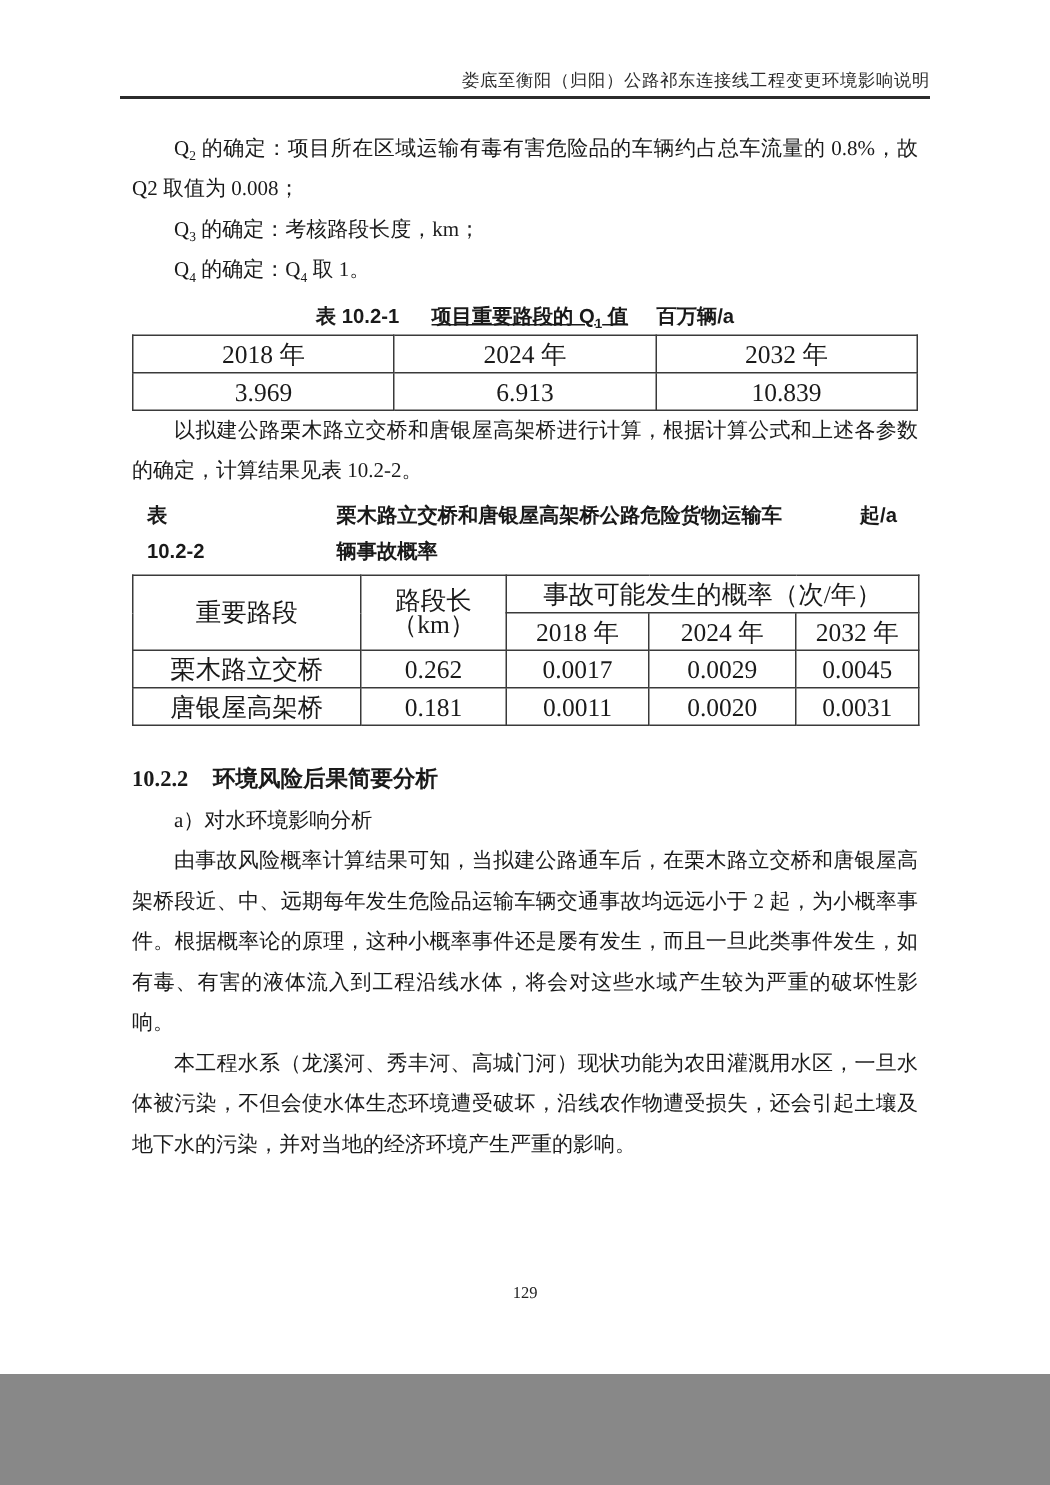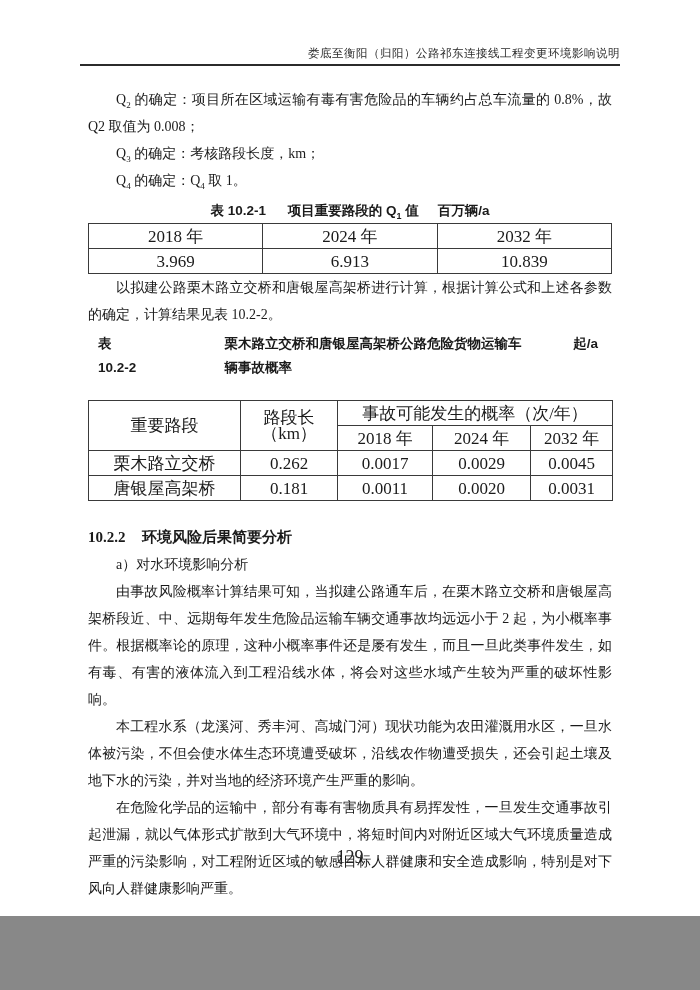--- a/index.html
+++ b/index.html
@@ -48,21 +48,21 @@
   }
   .subhead.gap-top{margin-top:19px;}
   
   .caption{
     font-family:"Liberation Sans","DejaVu Sans",sans-serif;
     font-weight:bold;
     font-size:13.5px;
     line-height:24px;
   }
   .caption.center{text-align:center;margin-top:5px;}
-  .caption.center .cap-title{margin-left:1.6em;}
+  .caption.center .cap-title{margin-left:1.6em;text-decoration:underline;}
   .caption.center .cap-unit{margin-left:1.4em;}
   .caption.flex{
     display:flex;
     align-items:baseline;
     margin-top:4px;
     padding:0 14px 0 10px;
     gap:45px;
   }
   .caption.flex .cap-title{margin-left:2.6em;}
   .caption.flex .cap-unit{margin-left:auto;}
@@ -75,36 +75,36 @@
   }
   td{
     border:1px solid #3a3a3a;
     text-align:center;
     vertical-align:middle;
     padding:0;
     height:24px;
     line-height:17px;
   }
   .tbl1 td{height:24px;}
-  .tbl2{margin-top:20px;}
+  .tbl2{margin-top:3px;}
   .tbl2 .hdr2line{line-height:16px;}
   
   .sec-head{
     margin:22px 0 0 0;
     font-size:15px;
     line-height:28px;
     font-weight:700;
   }
   .sec-head .sec-title{margin-left:1.1em;}
   
   .page-number{
     position:absolute;
     bottom:48px;left:0;right:0;
     text-align:center;
-    font-size:18px;
+    font-size:11px;
     color:#222;
   }
 </style>
 </head>
 <body>
 
 <div class="page">
   <div class="content">
 
     <div class="doc-header">
@@ -182,18 +182,17 @@
       </tr>
     </tbody>
       </table>
 
     <p class="sec-head"><span class="sec-num">10.2.2</span><span class="sec-title">环境风险后果简要分析</span></p>
 
     <p class="subhead">a）对水环境影响分析</p>
     <p class="para">由事故风险概率计算结果可知，当拟建公路通车后，在栗木路立交桥和唐银屋高架桥段近、中、远期每年发生危险品运输车辆交通事故均远远小于 2 起，为小概率事件。根据概率论的原理，这种小概率事件还是屡有发生，而且一旦此类事件发生，如有毒、有害的液体流入到工程沿线水体，将会对这些水域产生较为严重的破坏性影响。</p>
     <p class="para">本工程水系（龙溪河、秀丰河、高城门河）现状功能为农田灌溉用水区，一旦水体被污染，不但会使水体生态环境遭受破坏，沿线农作物遭受损失，还会引起土壤及地下水的污染，并对当地的经济环境产生严重的影响。</p>
 
-    <p class="para">在危险化学品的运输中，部分有毒有害物质具有易挥发性，一旦发生交通事故引起泄漏，就以气体形式扩散到大气环境中，将短时间内对附近区域大气环境质量造成严重的污染影响，对工程附近区域的敏感目标人群健康和安全造成影响，特别是对下风向人群健康影响严重。</p>
 
   </div>
 
   <div class="page-number">129</div>
 </div>
 
 </body></html>

